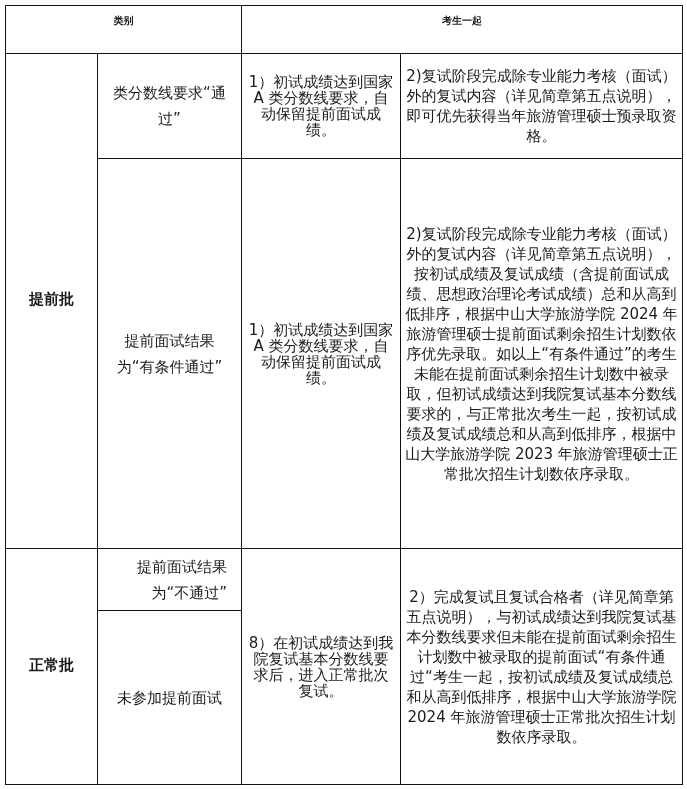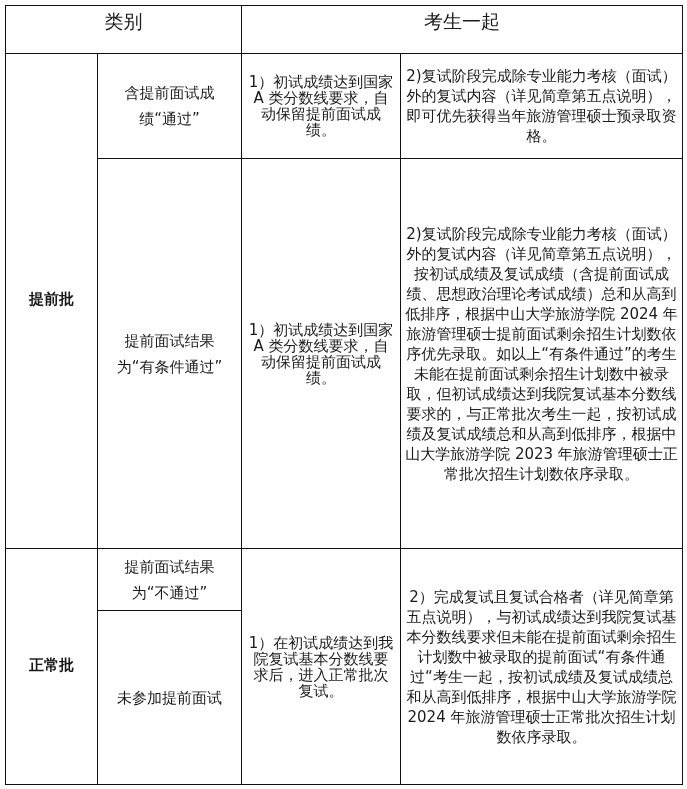--- a/index.html
+++ b/index.html
@@ -8,21 +8,21 @@
   table.adm {
     position: absolute; left: 5px; top: 5px;
     width: 677px; border-collapse: collapse; table-layout: fixed;
     font-size: 15px; line-height: 26px;
   }
   table.adm td, table.adm th {
     border: 1.5px solid #111;
     text-align: center; vertical-align: middle;
     padding: 0 6px; word-break: break-all;
   }
-  th { font-weight: normal; font-size: 19px; vertical-align: top !important; padding-top: 2px !important; }
+  th { font-weight: bold; font-size: 10px; vertical-align: top !important; padding-top: 2px !important; }
   .cat { font-weight: bold; font-family: Liberation Mono, monospace; }
   .col1 { width: 92px; }
   .col2 { width: 144px; }
   .col3 { width: 159px; }
   .col4 { width: 282px; }
   .rule1 { line-height: 16px; }
   .rule2 { line-height: 20px; padding: 0 4px !important; }
 </style>
 </head>
 <body>
@@ -35,33 +35,33 @@
       <col class="col4">
   </colgroup>
   <tbody>
       <tr style="height:48px">
     <th colspan="2">类别</th>
     <th colspan="2">考生一起</th>
   </tr>
 
   <tr style="height:105px">
     <td rowspan="2" class="cat">提前批</td>
-    <td style="padding:0 14px;">含提前面试成绩“通过”</td>
+    <td style="padding:0 14px;">类分数线要求“通过”</td>
     <td class="rule1">1）初试成绩达到国家 A 类分数线要求，自动保留提前面试成绩。</td>
     <td class="rule2">2)复试阶段完成除专业能力考核（面试）外的复试内容（详见简章第五点说明），即可优先获得当年旅游管理硕士预录取资格。</td>
   </tr>
   <tr style="height:390px">
     <td style="padding:4px 14px;text-align:center;">提前面试结果为“有条件通过”</td>
     <td class="rule1">1）初试成绩达到国家 A 类分数线要求，自动保留提前面试成绩。</td>
     <td class="rule2">2)复试阶段完成除专业能力考核（面试）外的复试内容（详见简章第五点说明），按初试成绩及复试成绩（含提前面试成绩、思想政治理论考试成绩）总和从高到低排序，根据中山大学旅游学院 2024 年旅游管理硕士提前面试剩余招生计划数依序优先录取。如以上“有条件通过”的考生未能在提前面试剩余招生计划数中被录取，但初试成绩达到我院复试基本分数线要求的，与正常批次考生一起，按初试成绩及复试成绩总和从高到低排序，根据中山大学旅游学院 2023 年旅游管理硕士正常批次招生计划数依序录取。</td>
   </tr>
 
   <tr style="height:62px">
     <td rowspan="2" class="cat">正常批</td>
-    <td style="padding:0 14px;">提前面试结果为“不通过”</td>
-    <td rowspan="2" class="rule1">1）在初试成绩达到我院复试基本分数线要求后，进入正常批次复试。</td>
+    <td style="padding:0 14px;text-align:right;">提前面试结果为“不通过”</td>
+    <td rowspan="2" class="rule1">8）在初试成绩达到我院复试基本分数线要求后，进入正常批次复试。</td>
     <td rowspan="2" class="rule2">2）完成复试且复试合格者（详见简章第五点说明），与初试成绩达到我院复试基本分数线要求但未能在提前面试剩余招生计划数中被录取的提前面试“有条件通过“考生一起，按初试成绩及复试成绩总和从高到低排序，根据中山大学旅游学院 2024 年旅游管理硕士正常批次招生计划数依序录取。</td>
   </tr>
   <tr style="height:174px">
     <td style="padding:16px 14px;">未参加提前面试</td>
   </tr>
 </tbody>
   </table>
 
 </body></html>

